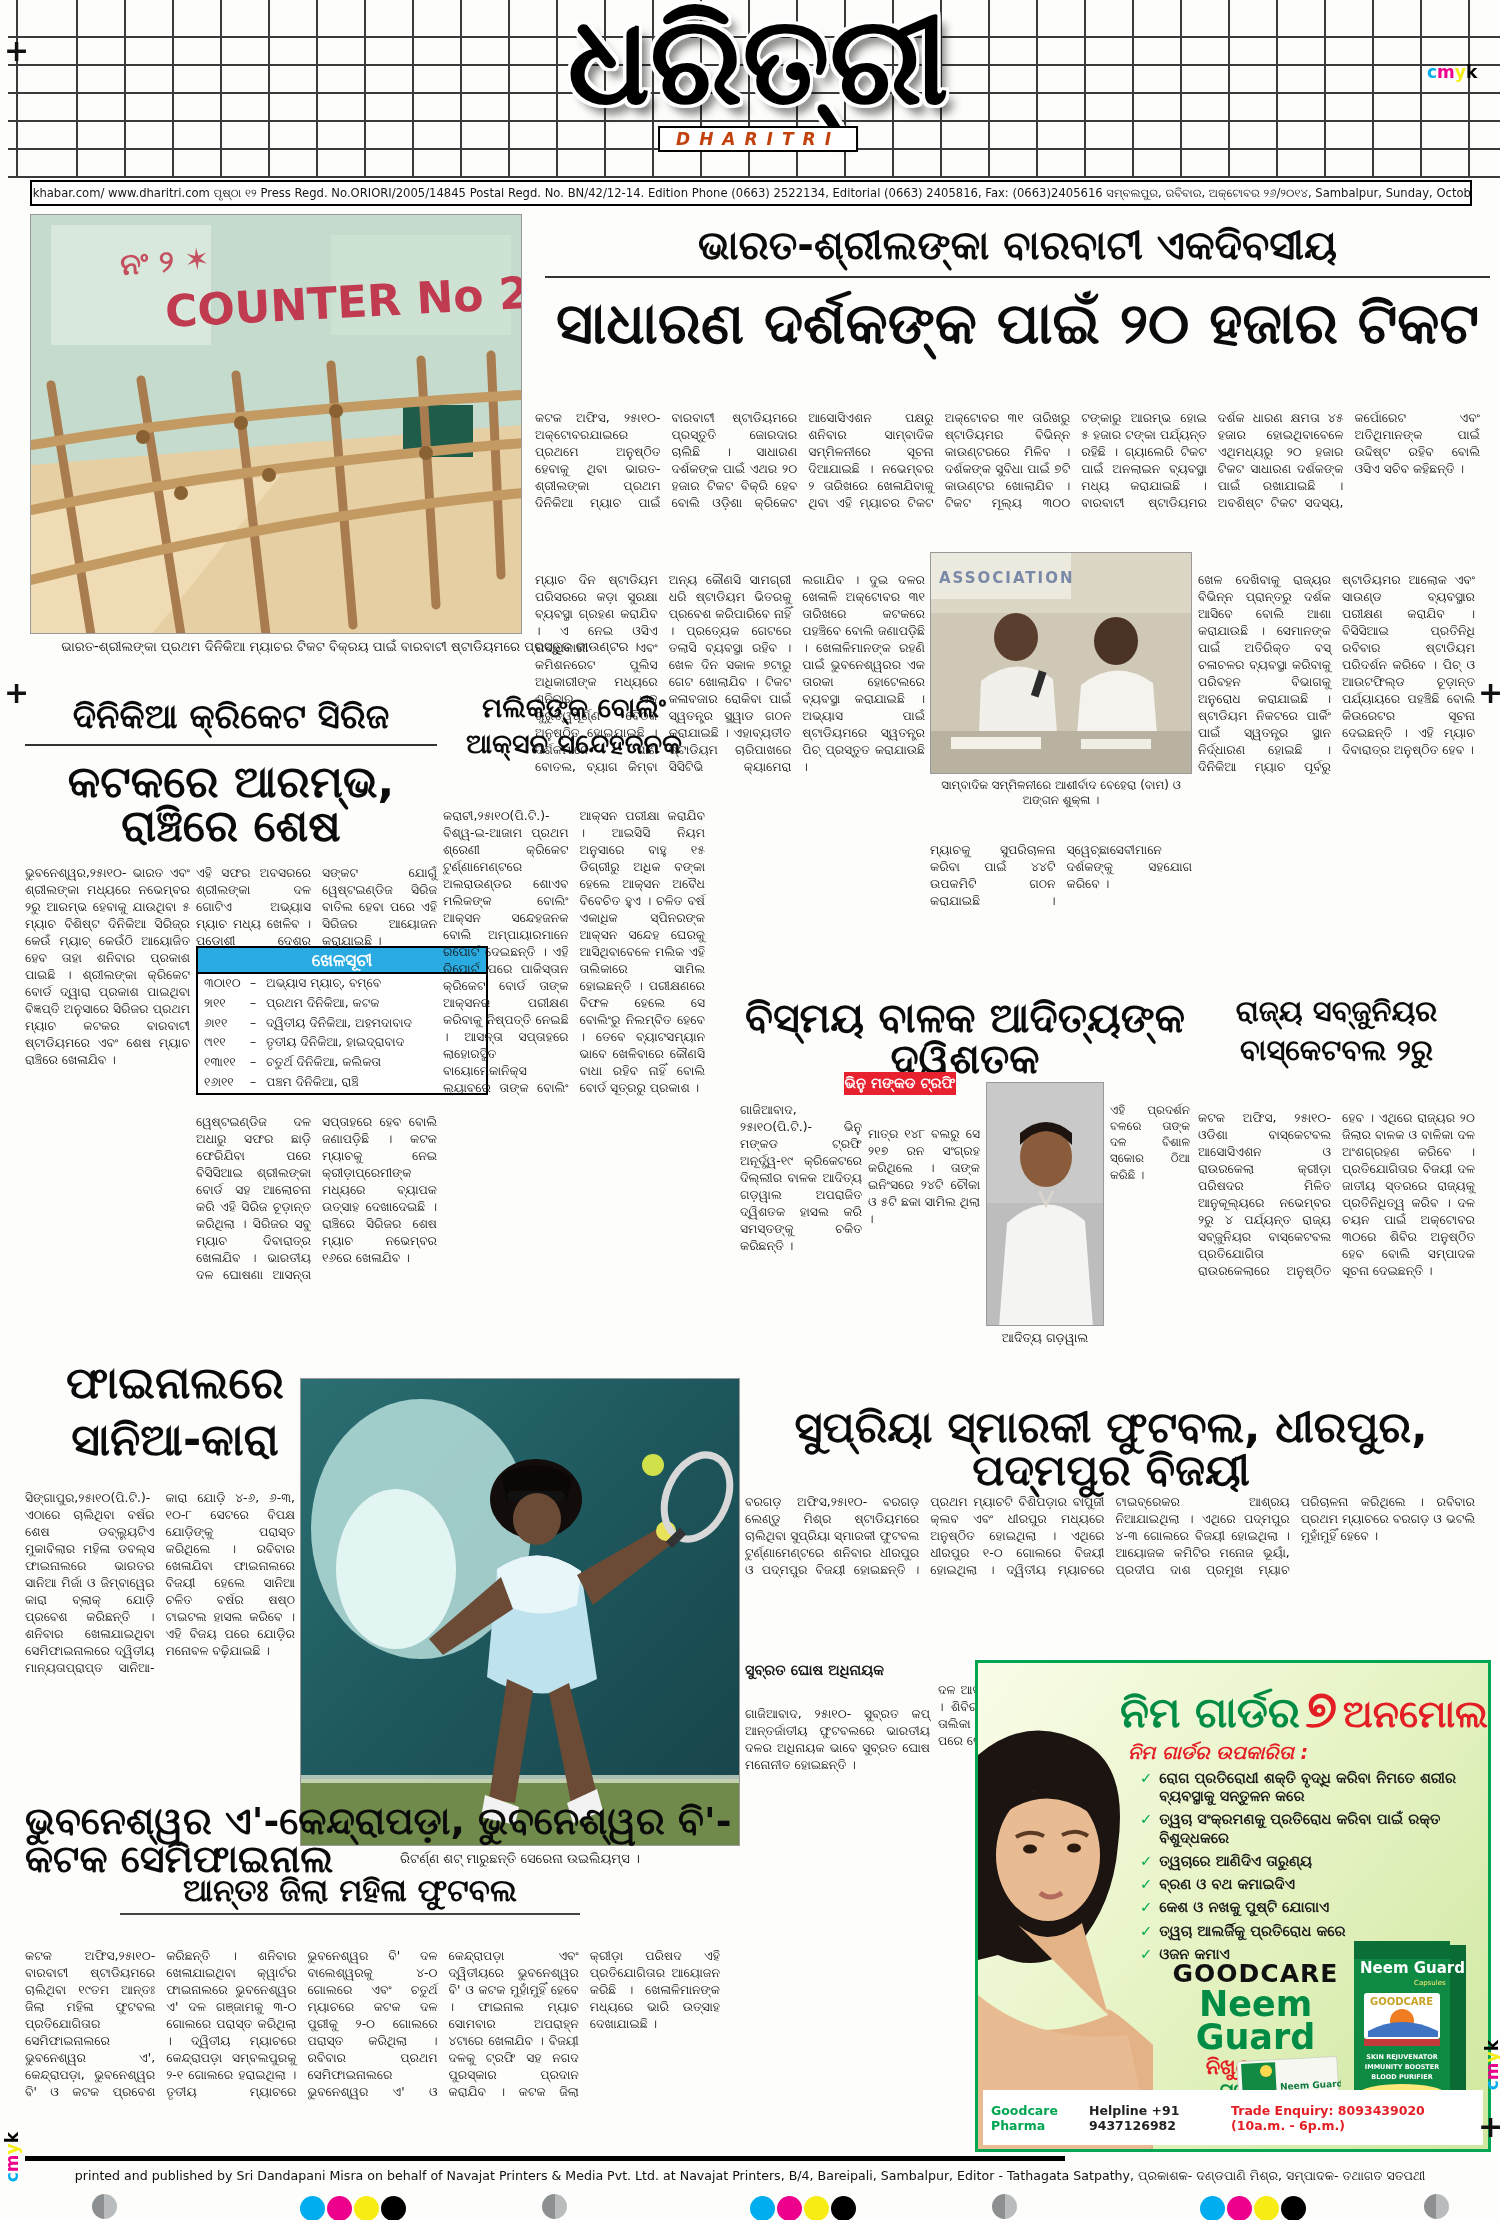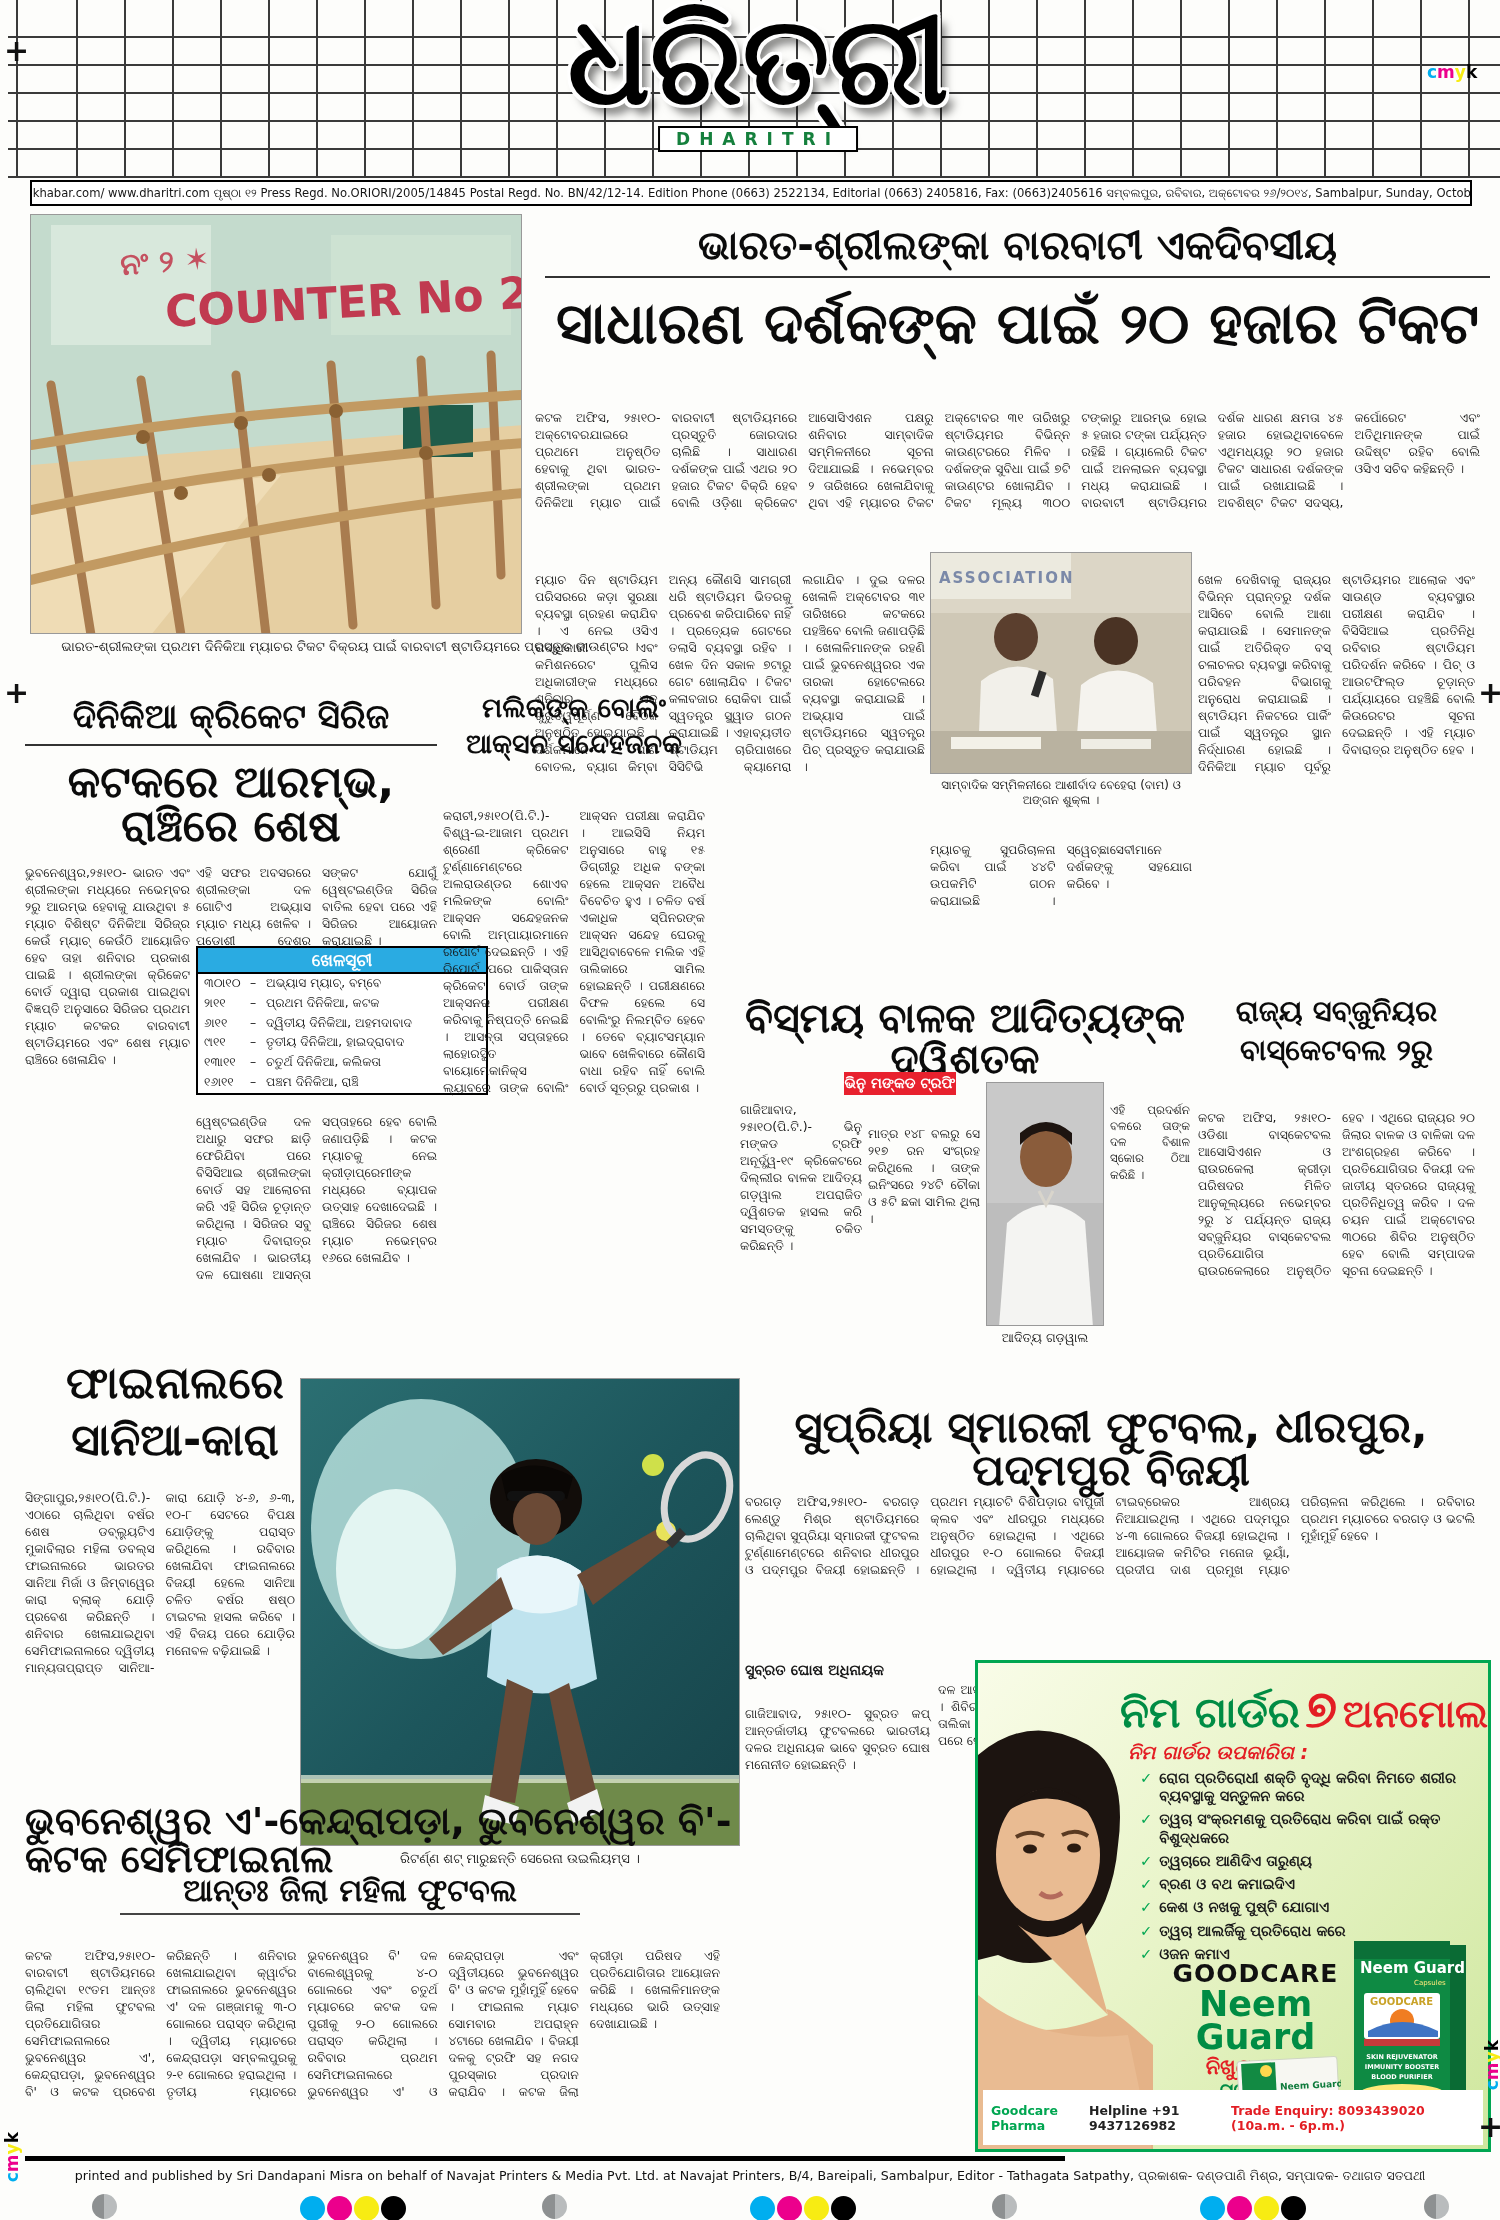--- a/index.html
+++ b/index.html
@@ -9,21 +9,21 @@
   .center{text-align:center;}
   
   .masthead{left:8px;top:0;width:1500px;height:178px;background:
      repeating-linear-gradient(to right, transparent 0 46px, #3a3a3a 46px 48px),
      repeating-linear-gradient(to bottom, transparent 0 26px, #3a3a3a 26px 28px);
      background-position:22px 10px;}
   .logo-odia{left:50%;top:-10px;transform:translateX(-50%);font-size:122px;font-weight:bold;color:#000;
      text-shadow:3px 3px 0 #fff,-3px -3px 0 #fff,3px -3px 0 #fff,-3px 3px 0 #fff,0 3px 0 #fff,3px 0 0 #fff,
        -3px 0 0 #fff,0 -3px 0 #fff,7px 9px 10px rgba(0,0,0,.55);white-space:nowrap;}
   .logo-latin{left:50%;top:126px;transform:translateX(-50%);background:#fff;border:2px solid #000;
-     padding:1px 16px;font-size:17px;font-weight:bold;letter-spacing:9px;color:#15803d;}
+     padding:1px 16px;font-size:17px;font-weight:bold;font-style:italic;letter-spacing:9px;color:#c2410c;}
   .cropmark{font-size:30px;font-weight:bold;color:#111;line-height:1;}
   .cmyk-word span{font-weight:bold;font-size:17px;}
   .cmyk-vert{writing-mode:vertical-rl;transform:rotate(180deg);}
   .c-c{color:#00aeef}.c-m{color:#ec008c}.c-y{color:#f7ec13}.c-k{color:#000}
   
   .infobar{left:30px;top:180px;width:1438px;height:22px;border:2px solid #000;font-size:11.6px;
      display:flex;align-items:center;justify-content:center;white-space:nowrap;overflow:hidden;background:#fff;}
   
   .bodytxt{font-size:12.4px;line-height:1.37;text-align:justify;column-gap:11px;color:#151515;word-break:break-word;margin-top:20px;}
   .cols2{column-count:2}.cols3{column-count:3}.cols4{column-count:4}.cols5{column-count:5}.cols7{column-count:7}

